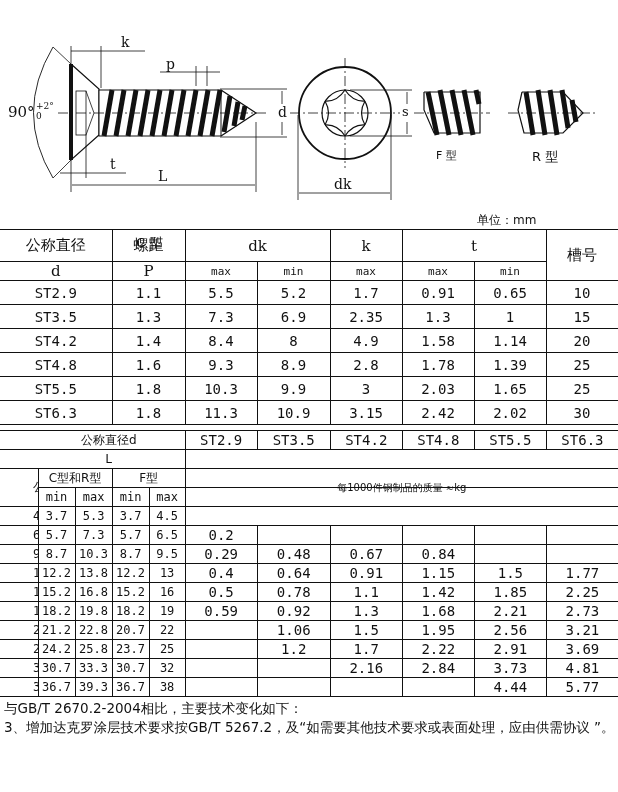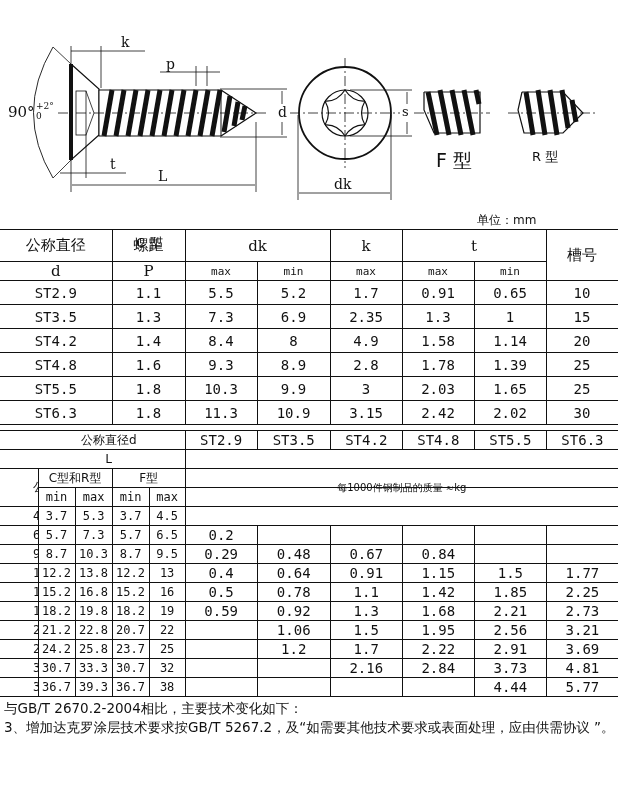--- a/index.html
+++ b/index.html
@@ -138,21 +138,21 @@
   <span class="lbl" style="left:166px;top:56px;">p</span>
   <span class="lbl" style="left:278px;top:104px;">d</span>
   <span class="lbl" style="left:110px;top:156px;">t</span>
   <span class="lbl" style="left:158px;top:168px;">L</span>
   <span class="lbl" style="left:8px;top:103px;font-size:15px;">90°</span>
   <span class="lbl" style="left:36px;top:101px;font-size:9px;">+2°</span>
   <span class="lbl" style="left:36px;top:111px;font-size:9px;">0</span>
   <span class="lbl" style="left:136px;top:198px;font-family:'DejaVu Sans','Liberation Sans',sans-serif;font-size:13px;margin-top:36px;">C 型</span>
   <span class="lbl" style="left:402px;top:104px;font-size:13px;">s</span>
   <span class="lbl" style="left:334px;top:176px;">dk</span>
-  <span class="lbl" style="left:436px;top:148px;font-family:'DejaVu Sans','Liberation Sans',sans-serif;font-size:19px;">F 型</span>
+  <span class="lbl" style="left:436px;top:148px;font-family:'DejaVu Sans','Liberation Sans',sans-serif;font-size:11px;">F 型</span>
   <span class="lbl" style="left:532px;top:148px;font-family:'DejaVu Sans','Liberation Sans',sans-serif;font-size:13px;">R 型</span>
 </div>
 
 <span class="unit">单位：mm</span>
 
 <table id="spec">
   <colgroup>
     <col style="width:112px">
       <col style="width:73px">
       <col style="width:72px">

